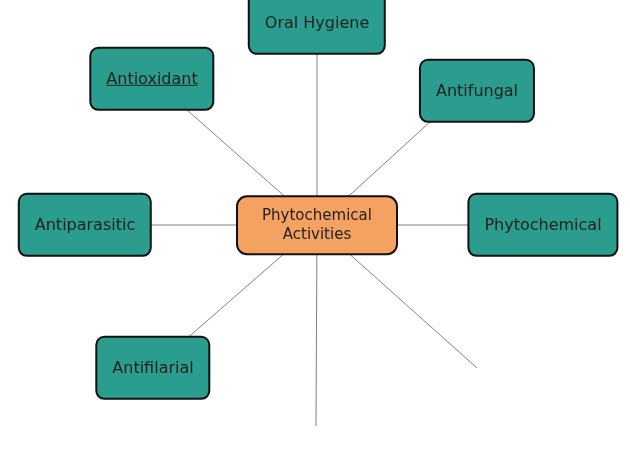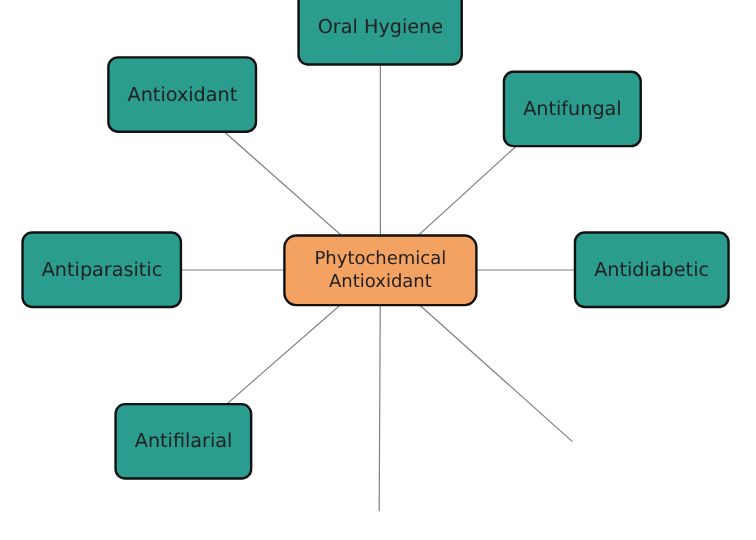--- a/index.html
+++ b/index.html
@@ -49,45 +49,45 @@
   }
   
   .pos-center        { left: 317px; top: 225px; }
   .pos-top           { left: 317px; top: 23px;  }
   .pos-top-right     { left: 477px; top: 79px; margin-top: 12px;  }
   .pos-right         { left: 543px; top: 225px; }
   .pos-bottom-right  { left: 477px; top: 368px; }
   .pos-bottom        { left: 316px; top: 426px; }
   .pos-bottom-left   { left: 153px; top: 368px; }
   .pos-left          { left: 85px;  top: 225px; }
-  .pos-top-left      { left: 152px; top: 79px;  }
+  .pos-top-left      { left: 152px; top: 79px; text-decoration: underline;  }
 </style>
 </head>
 <body>
 
 <div class="canvas">
 
   <svg class="links" viewBox="0 0 630 450" xmlns="http://www.w3.org/2000/svg">
     <line x1="317" y1="225" x2="317" y2="23" stroke="#808080" stroke-width="1"></line>
     <line x1="317" y1="225" x2="477" y2="79" stroke="#808080" stroke-width="1"></line>
     <line x1="317" y1="225" x2="543" y2="225" stroke="#808080" stroke-width="1"></line>
     <line x1="317" y1="225" x2="477" y2="368" stroke="#808080" stroke-width="1"></line>
     <line x1="317" y1="225" x2="316" y2="426" stroke="#808080" stroke-width="1"></line>
     <line x1="317" y1="225" x2="153" y2="368" stroke="#808080" stroke-width="1"></line>
     <line x1="317" y1="225" x2="85" y2="225" stroke="#808080" stroke-width="1"></line>
     <line x1="317" y1="225" x2="152" y2="79" stroke="#808080" stroke-width="1"></line>
   </svg>
 
-  <div class="node center pos-center">Phytochemical Antioxidant</div>
+  <div class="node center pos-center">Phytochemical Activities</div>
 
   <div class="node pos-top">Oral Hygiene</div>
 
   <div class="node pos-top-right">Antifungal</div>
 
-  <div class="node pos-right">Antidiabetic</div>
+  <div class="node pos-right">Phytochemical</div>
 
 
 
   <div class="node pos-bottom-left">Antifilarial</div>
 
   <div class="node pos-left">Antiparasitic</div>
 
   <div class="node pos-top-left">Antioxidant</div>
 
 </div>

